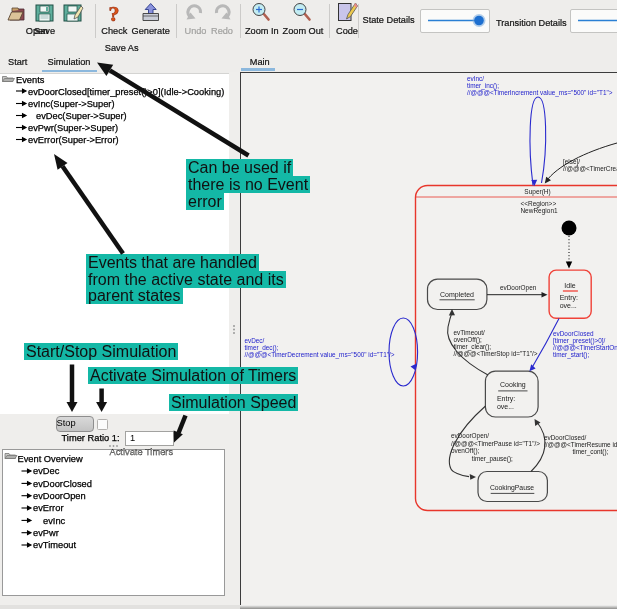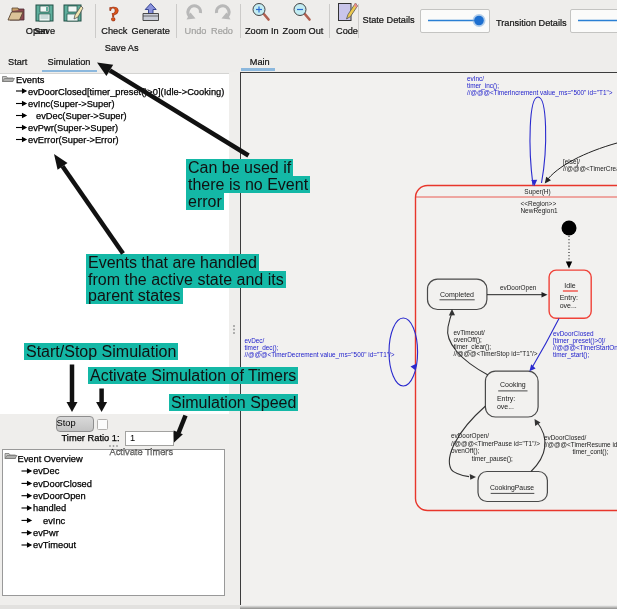--- a/index.html
+++ b/index.html
@@ -167,21 +167,21 @@
     <line x1="21.5" y1="83.7" x2="29" y2="83.7"></line>
       <polygon points="31,83.7 27.5,81.9 27.5,85.5"></polygon>
     <line x1="21.5" y1="96" x2="29" y2="96"></line>
       <polygon points="31,96 27.5,94.2 27.5,97.8"></polygon>
   </g>
 </svg>
 <div class="ti" style="left:17.5px;top:453.8px;">Event Overview</div>
 <div class="ti" style="left:33px;top:466.2px;">evDec</div>
 <div class="ti" style="left:33px;top:478.6px;">evDoorClosed</div>
 <div class="ti" style="left:33px;top:490.9px;">evDoorOpen</div>
-<div class="ti" style="left:33px;top:503.2px;">handled</div>
+<div class="ti" style="left:33px;top:503.2px;">evError</div>
 <div class="ti" style="left:33px;top:515.6px;padding-left:10px;">evInc</div>
 <div class="ti" style="left:33px;top:527.9px;">evPwr</div>
 <div class="ti" style="left:33px;top:540.2px;">evTimeout</div>
 
 <div class="abs" style="left:240px;top:72px;width:377px;height:533px;background:#f2f1ef;border-left:1.5px solid #3c3c3c;border-top:1.5px solid #3c3c3c;box-sizing:border-box;overflow:hidden;z-index:1;">
 <svg width="377" height="533" viewBox="0 0 377 533" style="position:absolute;left:-1.5px;top:-1.5px;" font-family="Liberation Sans,sans-serif">
 
   <rect x="175.5" y="113.5" width="260" height="325" rx="12" fill="none" stroke="#e8362b" stroke-width="1.4"></rect>
   <line x1="175.5" y1="125" x2="435" y2="125" stroke="#e8362b" stroke-width="0.8"></line>
   <text x="297.5" y="122" font-size="6.5" fill="#222" text-anchor="middle">Super(H)</text>

